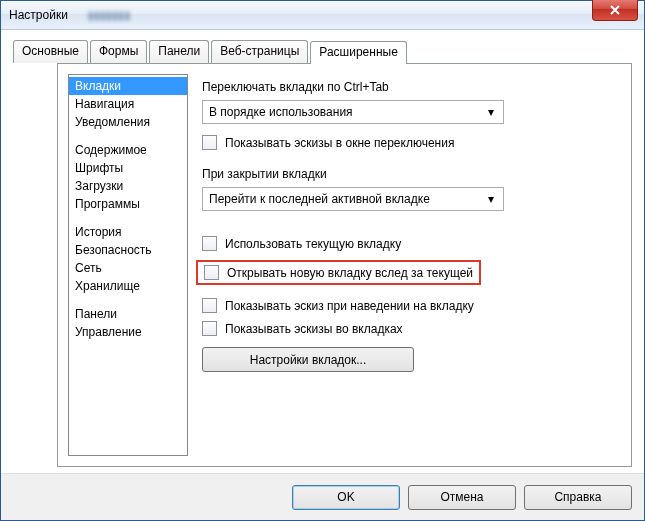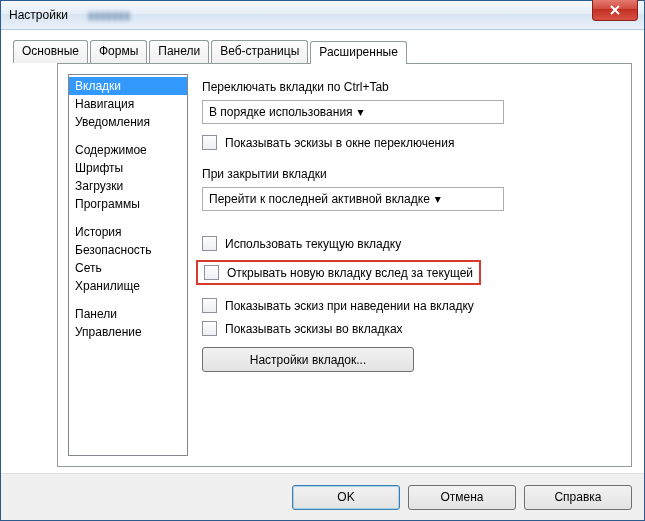--- a/index.html
+++ b/index.html
@@ -126,20 +126,21 @@
     margin: 2px 0 6px 0;
   }
   .combo {
     width: 290px;
     height: 22px;
     border: 1px solid #abadb3;
     background: #fff;
     display: flex;
     align-items: center;
     padding: 0 4px 0 6px;
+    justify-content: space-between;
     margin-bottom: 10px;
   }
   .combo .arrow {
     width: 16px;
     text-align: center;
     color: #000;
   }
   .chk-row {
     display: flex;
     align-items: center;

